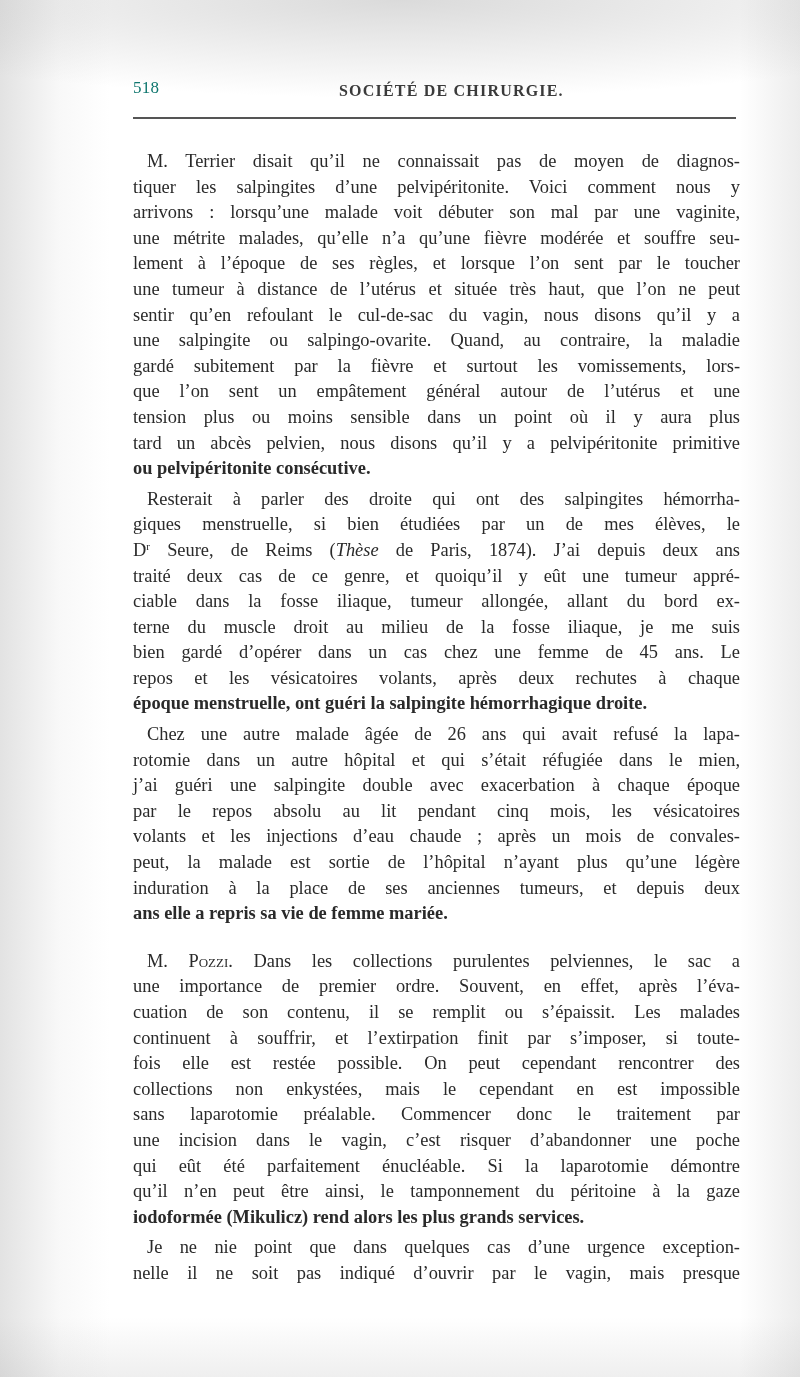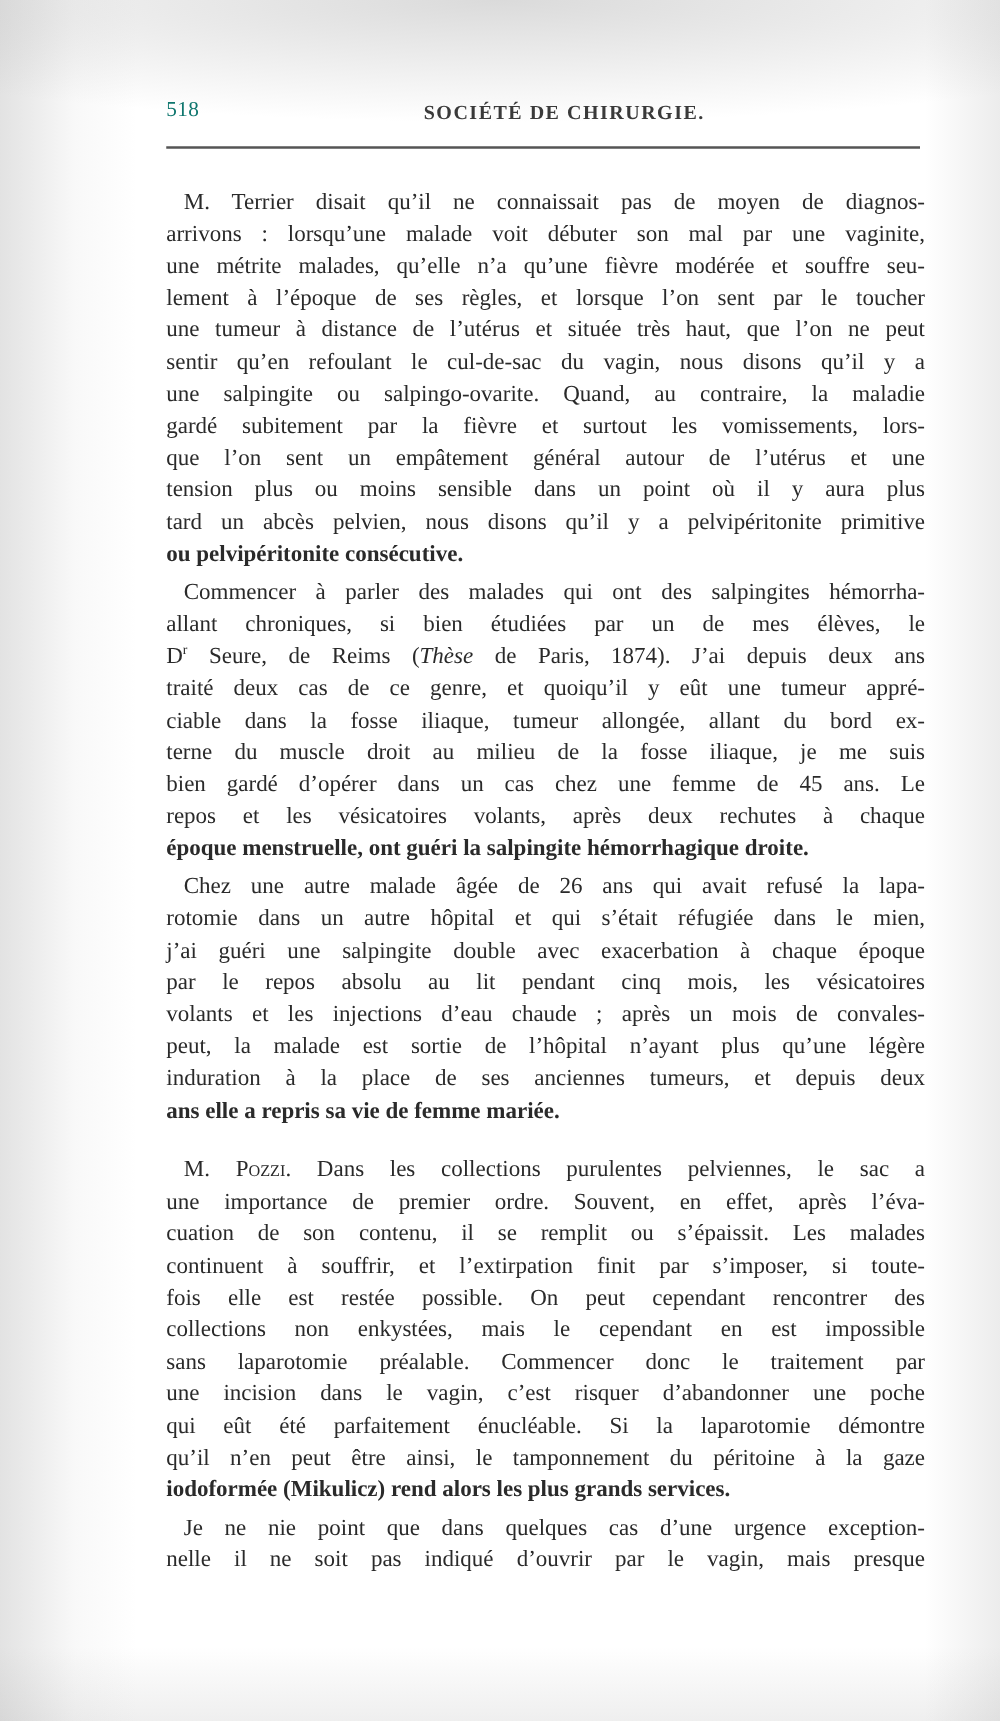--- a/index.html
+++ b/index.html
@@ -105,37 +105,38 @@
   <div class="running-head">
     <span class="page-number">518</span>
     <span class="running-title">SOCIÉTÉ DE CHIRURGIE.</span>
     <div class="head-rule"></div>
   </div>
 
   <div class="body-text">
 
     <p class="para">
       <span class="line indent">M. Terrier disait qu’il ne connaissait pas de moyen de diagnos-</span>
+      <span class="line">tiquer les salpingites d’une pelvipéritonite. Voici comment nous y</span>
       <span class="line">arrivons : lorsqu’une malade voit débuter son mal par une vaginite,</span>
       <span class="line">une métrite malades, qu’elle n’a qu’une fièvre modérée et souffre seu-</span>
       <span class="line">lement à l’époque de ses règles, et lorsque l’on sent par le toucher</span>
       <span class="line">une tumeur à distance de l’utérus et située très haut, que l’on ne peut</span>
       <span class="line">sentir qu’en refoulant le cul-de-sac du vagin, nous disons qu’il y a</span>
       <span class="line">une salpingite ou salpingo-ovarite. Quand, au contraire, la maladie</span>
       <span class="line">gardé subitement par la fièvre et surtout les vomissements, lors-</span>
       <span class="line">que l’on sent un empâtement général autour de l’utérus et une</span>
       <span class="line">tension plus ou moins sensible dans un point où il y aura plus</span>
       <span class="line">tard un abcès pelvien, nous disons qu’il y a pelvipéritonite primitive</span>
       <span class="line last">ou pelvipéritonite consécutive.</span>
     </p>
     <div class="gap-small"></div>
 
     <p class="para">
-      <span class="line indent">Commencer à parler des malades qui ont des salpingites hémorrha-</span>
-      <span class="line">allant chroniques, si bien étudiées par un de mes élèves, le</span>
+      <span class="line indent">Resterait à parler des droite qui ont des salpingites hémorrha-</span>
+      <span class="line">giques menstruelle, si bien étudiées par un de mes élèves, le</span>
       <span class="line"><span>D</span><sup class="sup-r">r</sup><span> Seure, de Reims (</span><span class="it">Thèse</span><span> de Paris, 1874). J’ai depuis deux ans</span></span>
       <span class="line">traité deux cas de ce genre, et quoiqu’il y eût une tumeur appré-</span>
       <span class="line">ciable dans la fosse iliaque, tumeur allongée, allant du bord ex-</span>
       <span class="line">terne du muscle droit au milieu de la fosse iliaque, je me suis</span>
       <span class="line">bien gardé d’opérer dans un cas chez une femme de 45 ans. Le</span>
       <span class="line">repos et les vésicatoires volants, après deux rechutes à chaque</span>
       <span class="line last">époque menstruelle, ont guéri la salpingite hémorrhagique droite.</span>
     </p>
     <div class="gap-small"></div>
 

